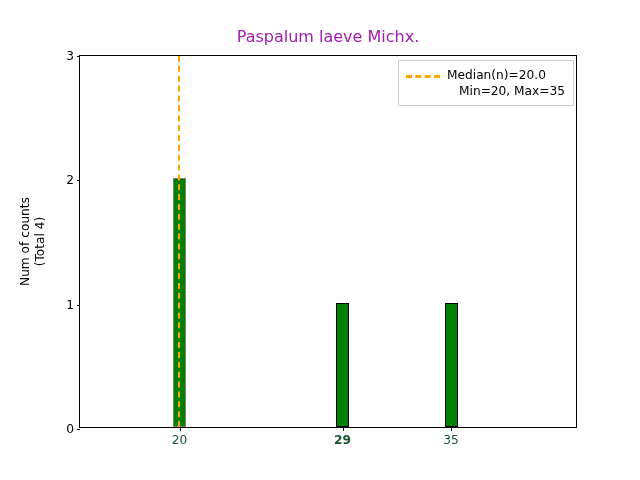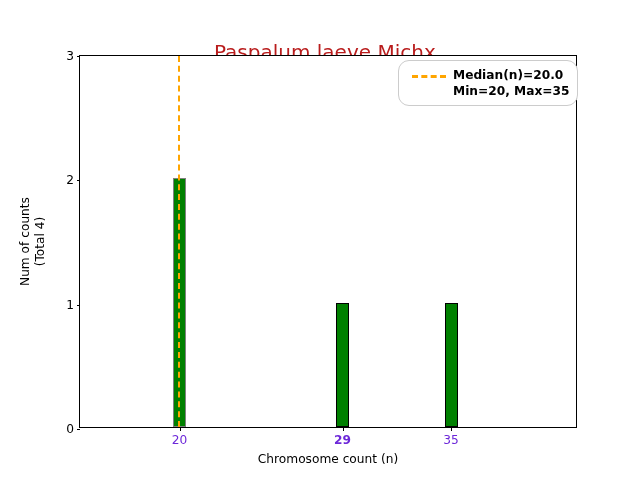--- a/index.html
+++ b/index.html
@@ -21,26 +21,26 @@
     left: 0; top: 0;
     width: 640px;
     height: 480px;
     background: #ffffff;
   }
 
   
   #chart-title {
     position: absolute;
     left: 79px;
-    top: 44px;
+    top: 28px;
     width: 498px;
     text-align: center;
-    font-size: 20px;
+    font-size: 16px;
     line-height: 17px;
-    color: #b91c1c;
+    color: #a21caf;
     white-space: nowrap;
   }
 
   
   #plot-area {
     position: absolute;
     left: 79px;
     top: 55px;
     width: 498px;
     height: 373px;
@@ -97,21 +97,21 @@
     height: 3.5px;
     border-left: 1.1px solid #000000;
   }
   .xtick-label {
     position: absolute;
     top: calc(100% + 7px);
     transform: translateX(-50%);
     font-size: 12.2px;
     line-height: 13px;
     white-space: nowrap;
-    color: #6d28d9;
+    color: #14532d;
   }
 
   
   #xlabel {
     position: absolute;
     left: 79px;
     top: 452px;
     width: 498px;
     text-align: center;
     font-size: 12.2px;
@@ -136,26 +136,25 @@
   #ylabel .yl-line { display: block; white-space: nowrap; }
 
   
   #legend {
     position: absolute;
     left: 398px;
     top: 60px;
     box-sizing: border-box;
     border: 1px solid #cccccc;
     background: #ffffff;
-    border-radius: 11px;
-    padding: 6px 8px 6px 13px;
+    border-radius: 1px;
+    padding: 6px 8px 6px 7px;
     display: flex;
     align-items: flex-start;
     gap: 7px;
-    font-weight: bold;
   }
   #legend-swatch {
     position: relative;
     width: 34px;
     height: 17px;
     flex: 0 0 34px;
   }
   #legend-swatch .sw-line {
     position: absolute;
     left: 0;
@@ -164,21 +163,21 @@
     height: 0;
     border-top-style: dashed;
   }
   #legend-text {
     font-size: 12.2px;
     line-height: 16px;
     color: #000000;
     white-space: nowrap;
   }
   #legend-text .lg-line { display: block; }
-  #legend-line-2 { text-align: left; }
+  #legend-line-2 { text-align: left; margin-left: 12px; }
 </style>
 </head>
 <body>
 
 <div id="figure">
 
   <div id="chart-title">Paspalum laeve Michx.</div>
 
   <div id="plot-area">
 
@@ -207,21 +206,20 @@
         <div class="bar" title="29: 1" style="left: 256.082px; width: 13px; height: 124.333px; background: rgb(0, 128, 0); border: 1.4px solid rgb(0, 0, 0);"></div>
         <div class="bar" title="35: 1" style="left: 364.736px; width: 13px; height: 124.333px; background: rgb(0, 128, 0); border: 1.4px solid rgb(0, 0, 0);"></div>
       </div>
 
     <div id="median-layer">
         <div class="median-line" style="left: 98.2px; border-left-width: 2.8px; border-left-color: rgb(255, 165, 0);"></div>
       </div>
 
   </div>
 
-  <div id="xlabel">Chromosome count (n)</div>
 
   <div id="ylabel">
     <span class="yl-line">Num of counts</span>
     <span class="yl-line">(Total 4)</span>
   </div>
 
   <div id="legend">
     <span id="legend-swatch">
       <span class="sw-line" style="border-top-width: 3px; border-top-color: rgb(255, 165, 0);"></span>
     </span>

